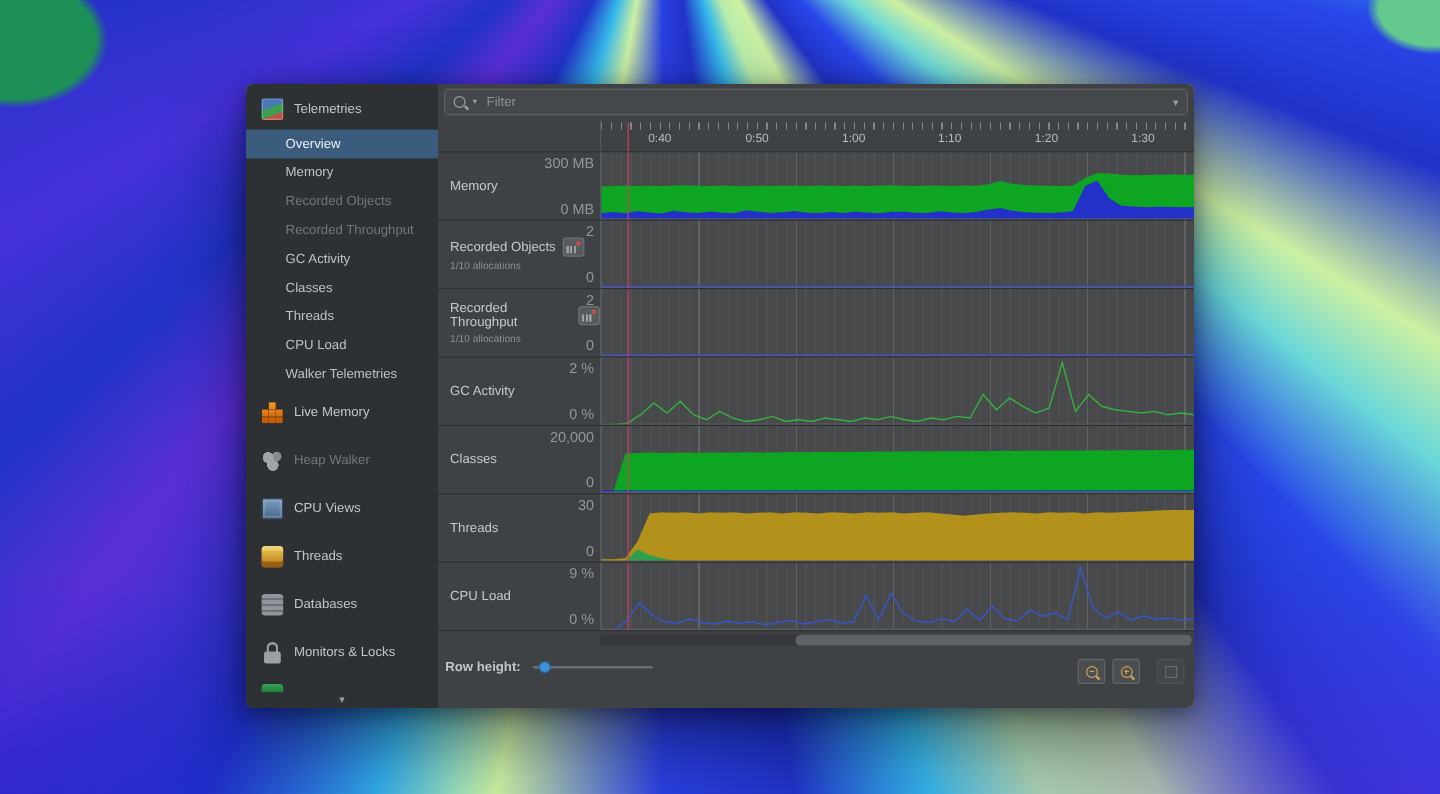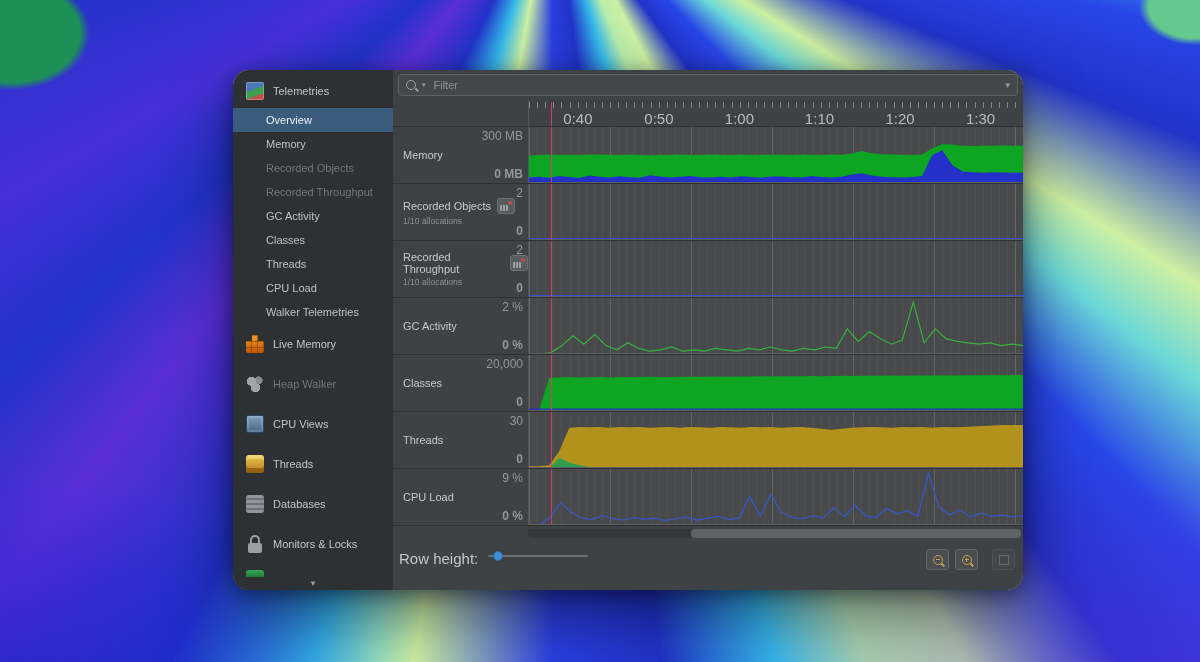--- a/index.html
+++ b/index.html
@@ -14,22 +14,22 @@
       radial-gradient(45% 40% at 0% 100%, rgba(28,34,200,.6), rgba(28,34,200,0) 70%),
       conic-gradient(from 0deg at 46% -18%,
         #2133c8 0deg, #2133c8 88deg, #35b9ea 95deg, #2846e8 103deg,
         #2133c8 112deg, #cdf0a2 122deg, #6ad8d8 128deg, #2846e8 136deg,
         #2133c8 144deg, #cdf0a2 152deg, #b8ecaa 158deg, #35b9ea 164deg,
         #2133c8 172deg, #2a3fe0 180deg, #cdf0a2 190deg, #35b9ea 197deg,
         #2133c8 206deg, #5b2fd8 218deg, #2133c8 228deg, #4630d8 240deg,
         #2133c8 258deg, #2133c8 360deg);}
   
   .window{position:absolute;left:205px;top:70px;width:790px;height:520px;
-    background:#fdba74;border-radius:16px;overflow:hidden;display:flex;
-    box-shadow:0 25px 60px rgba(0,0,15,.5),0 4px 18px rgba(0,0,20,.4);margin-left:28px;}
+    background:#fdba74;border-radius:6px;overflow:hidden;display:flex;
+    box-shadow:0 25px 60px rgba(0,0,15,.5),0 4px 18px rgba(0,0,20,.4);}
   
   .sidebar{width:160px;flex:none;background:#2e3133;position:relative;overflow:hidden;}
   .side-section{height:40px;display:flex;align-items:center;gap:9px;padding-left:13px;
     font-size:11px;color:#c3c5c7;cursor:pointer;}
   .side-section.first{height:34px;margin-top:4px;}
   .side-section.disabled .side-label{color:#73767a;}
   .side-child{height:24px;display:flex;align-items:center;padding-left:33px;
     font-size:11px;color:#bfc1c3;cursor:pointer;}
   .side-child.selected{background:#3c5c7d;color:#eaf0f6;}
   .side-child.disabled{color:#73767a;}
@@ -73,33 +73,33 @@
   .filter-field input{flex:1;background:transparent;border:none;outline:none;
     color:#cfd1d3;font-size:11px;min-width:0;}
   .filter-field input::placeholder{color:#8d9093;}
   .combo-arrow{color:#9a9da0;font-size:9px;flex:none;padding-left:4px;}
   
   .timeline{display:flex;height:26px;flex:none;background:#3f4244;}
   .tl-spacer{width:135px;flex:none;}
   .tl-ticks{flex:1;position:relative;border-left:1px solid #55585a;}
   .tl-ticks::before{content:"";position:absolute;left:0;right:0;top:2px;height:6px;
     background:repeating-linear-gradient(90deg,#84878a 0 1px,transparent 1px 8.1px);}
-  .tl-label{position:absolute;top:10px;transform:translateX(-50%);font-size:15px;color:#b9bbbd;}
+  .tl-label{position:absolute;top:10px;transform:translateX(-50%);font-size:10px;color:#b9bbbd;}
   .tl-marker,.row-marker{position:absolute;top:0;bottom:0;width:1px;background:#cf3f63;z-index:3;}
   .tl-marker{top:2px;}
   
   .rows{flex:none;}
   .trow{display:flex;height:56px;border-top:1px solid #2e3032;position:relative;}
   .trow-label{width:135px;flex:none;position:relative;display:flex;flex-direction:column;
     justify-content:center;padding-left:10px;box-sizing:border-box;}
   .trow-title{font-size:11px;color:#c7c9cb;display:flex;align-items:center;gap:6px;}
   .trow-sub{font-size:8.5px;color:#8d9093;margin-top:2px;}
   .lab{position:absolute;right:5px;font-size:12px;color:#94979a;}
   .lab.max{top:2px;}
-  .lab.min{bottom:2px;font-weight:bold;}
+  .lab.min{bottom:2px;}
   .rec-btn{width:16px;height:14px;background:#585b5e;border:1px solid #6e7174;border-radius:3px;
     position:relative;flex:none;}
   .rec-btn::after{content:"";position:absolute;right:2px;top:2px;width:4px;height:4px;
     border-radius:50%;background:#c0504a;}
   .rec-btn::before{content:"";position:absolute;left:2px;bottom:2px;width:8px;height:6px;
     background:linear-gradient(90deg,#9aa0a4 0 2px,transparent 2px 3px,#9aa0a4 3px 5px,
       transparent 5px 6px,#9aa0a4 6px 8px);}
   .trow-chart{flex:1;position:relative;background:#47494b;border-left:1px solid #55585a;
     background-image:
       repeating-linear-gradient(90deg,rgba(255,255,255,.10) 0 1px,transparent 1px 81px),
@@ -108,21 +108,21 @@
   .trow-chart::after{content:"";position:absolute;left:0;right:0;bottom:0;height:1px;
     background:#5d6062;}
   .trow-chart svg{position:absolute;inset:0;width:100%;height:100%;}
   
   .hscroll{display:flex;height:15px;flex:none;align-items:center;border-top:1px solid #2e3032;}
   .hs-spacer{width:135px;flex:none;}
   .hs-track{flex:1;height:9px;background:#35373a;border-radius:4px;position:relative;margin-right:2px;}
   .hs-thumb{position:absolute;right:0;width:67%;top:0;bottom:0;background:#5f6365;border-radius:4px;}
   
   .footer{flex:1;display:flex;align-items:flex-start;padding:8px 8px 0 6px;gap:6px;}
-  .rh-label{font-size:15px;color:#c3c5c7;padding-top:1px;}
+  .rh-label{font-size:11px;color:#c3c5c7;padding-top:1px;font-weight:bold;}
   .slider{width:100px;height:14px;position:relative;margin-left:4px;}
   .slider::before{content:"";position:absolute;left:0;right:0;top:6px;height:2px;
     background:#6d7072;border-radius:1px;}
   .slider-thumb{position:absolute;left:5px;top:2px;width:10px;height:10px;border-radius:50%;
     background:#3f8fd6;border:1px solid #2a6aa8;box-sizing:border-box;}
   .f-spacer{flex:1;}
   .zbtn{width:21px;height:19px;background:#4b4e50;border:1px solid #636668;border-radius:3px;
     display:flex;align-items:center;justify-content:center;cursor:pointer;}
   .zglass{width:8px;height:8px;border:1.5px solid #caa257;border-radius:50%;position:relative;
     background:linear-gradient(#caa257,#caa257) center/4px 1px no-repeat;}

